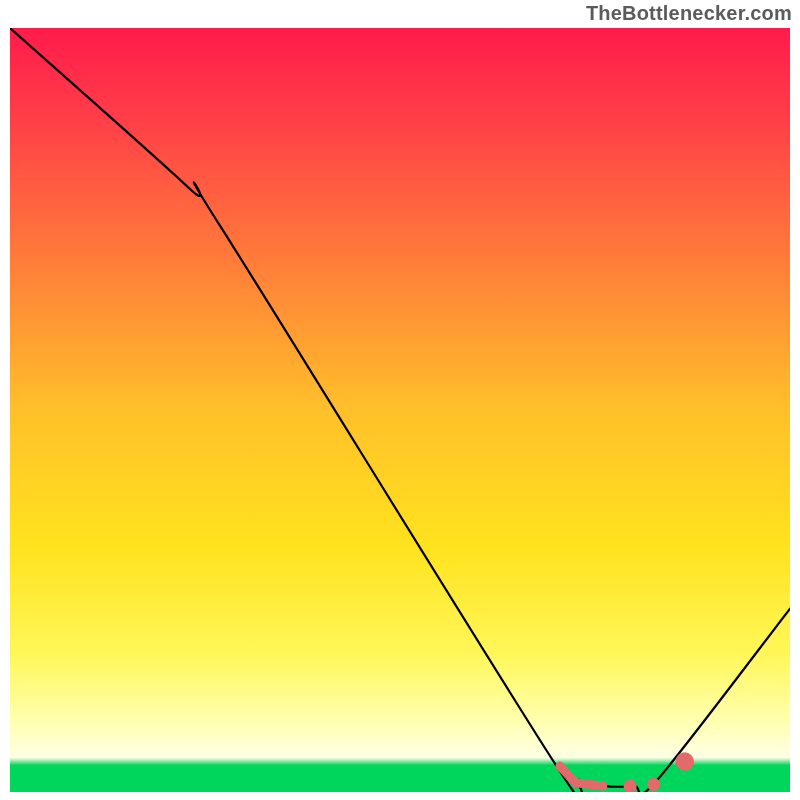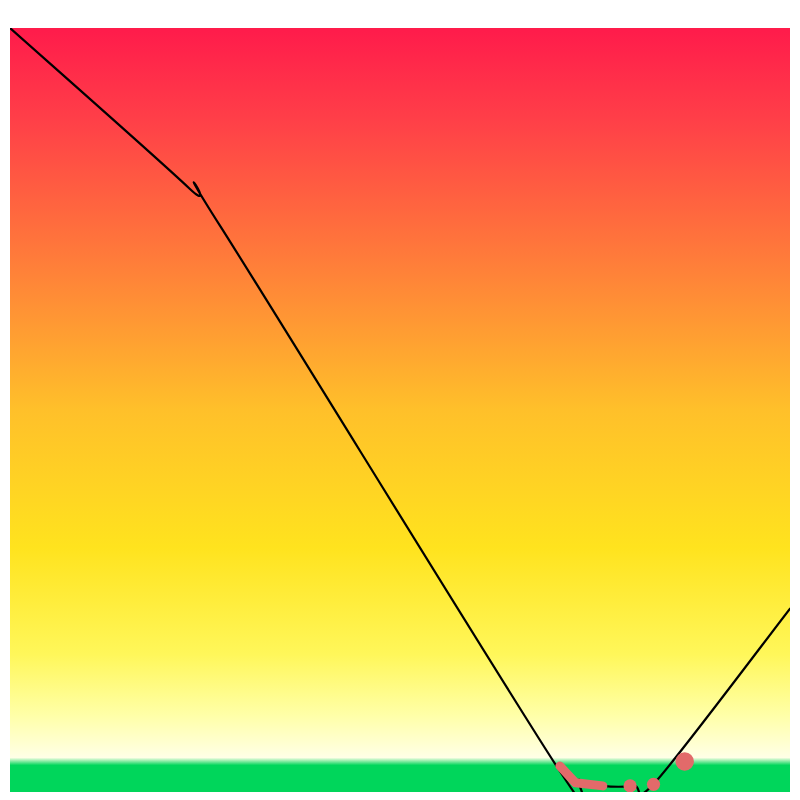--- a/index.html
+++ b/index.html
@@ -32,20 +32,21 @@
     width: 780px;
     height: 764px;
     box-sizing: border-box;
   }
   svg { display: block; }
 </style>
 </head>
 <body>
 
 <div class="wrap">
+  <div class="attribution">TheBottlenecker.com</div>
 
   <div class="plot">
     <svg id="chart-svg" width="780" height="764" viewBox="0 0 780 764">
         <defs>
           <linearGradient id="bg-grad" x1="0" y1="0" x2="0" y2="1">
             <stop offset="0%" stop-color="#ff1b4b"></stop>
             <stop offset="12%" stop-color="#ff3f48"></stop>
             <stop offset="30%" stop-color="#ff7b3a"></stop>
             <stop offset="50%" stop-color="#ffc02a"></stop>
             <stop offset="68%" stop-color="#ffe31e"></stop>

